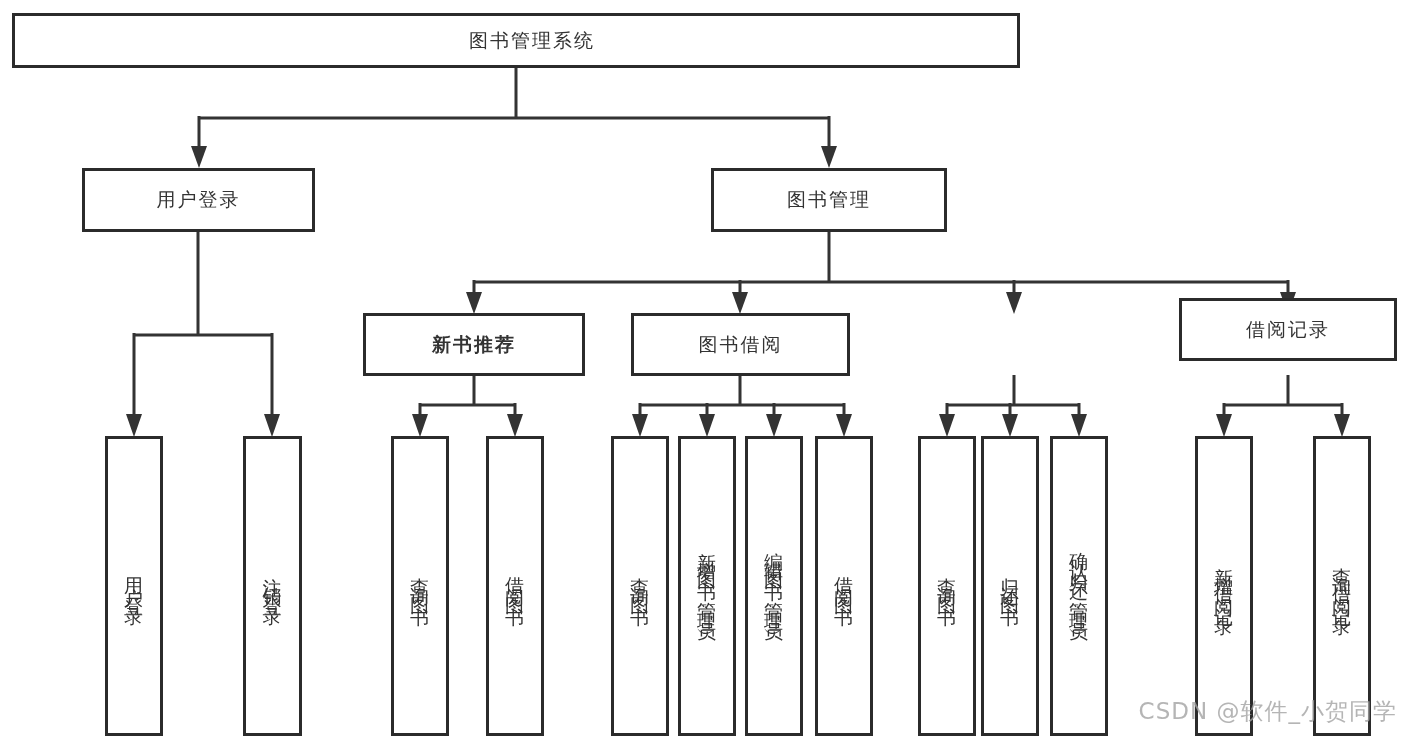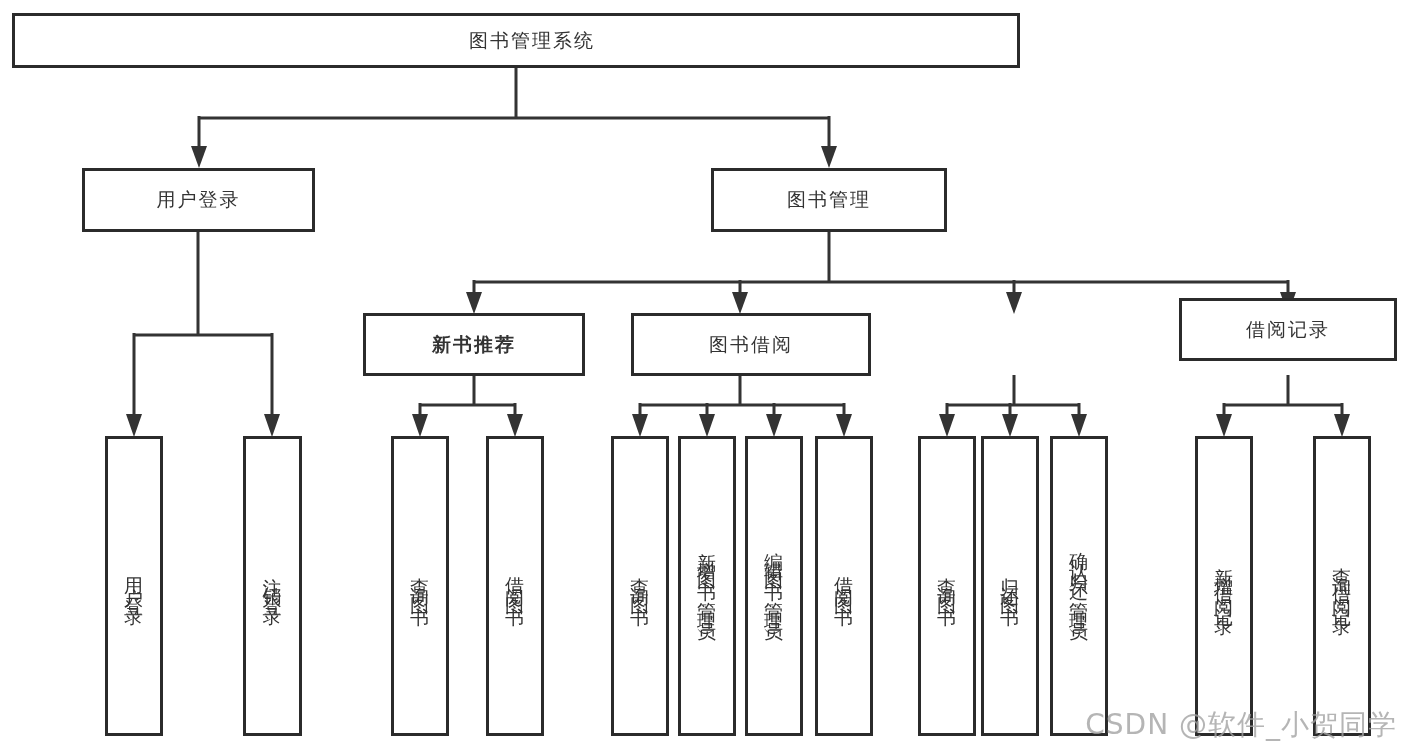--- a/index.html
+++ b/index.html
@@ -43,22 +43,22 @@
   }
   .node.v .vtext {
     writing-mode: vertical-rl;
     letter-spacing: 10px;
     line-height: 1;
     transform: translateY(-4px);
   }
   .watermark {
     position: absolute;
     right: 8px;
-    bottom: 3px;
-    font-size: 28px;
+    bottom: 20px;
+    font-size: 23px;
     letter-spacing: 1px;
     color: rgba(163, 163, 163, 0.8);
     z-index: 10;
     pointer-events: none;
   }
 </style>
 </head>
 <body>
 
 <div class="canvas">
@@ -105,21 +105,21 @@
       <polygon points="1334,414 1350,414 1342,437"></polygon>
     </g>
   </svg>
 
   <div class="node" style="left:12px; top:13px; width:1008px; height:55px;padding-left:32px;">图书管理系统</div>
 
   <div class="node" style="left:82px; top:168px; width:233px; height:64px;">用户登录</div>
   <div class="node" style="left:711px; top:168px; width:236px; height:64px;">图书管理</div>
 
   <div class="node" style="left:363px; top:313px; width:222px; height:63px;font-weight:bold;">新书推荐</div>
-  <div class="node" style="left:631px; top:313px; width:240px; height:63px;">图书借阅</div>
+  <div class="node" style="left:631px; top:313px; width:219px; height:63px;">图书借阅</div>
   <div class="node" style="left:1179px; top:298px; width:218px; height:63px;">借阅记录</div>
 
   <div class="node v" style="left:105px; top:436px; width:58px; height:300px;">
     <span class="vtext">用户登录</span>
   </div>
   <div class="node v" style="left:243px; top:436px; width:59px; height:300px;">
     <span class="vtext">注销登录</span>
   </div>
 
   <div class="node v" style="left:391px; top:436px; width:58px; height:300px;">

